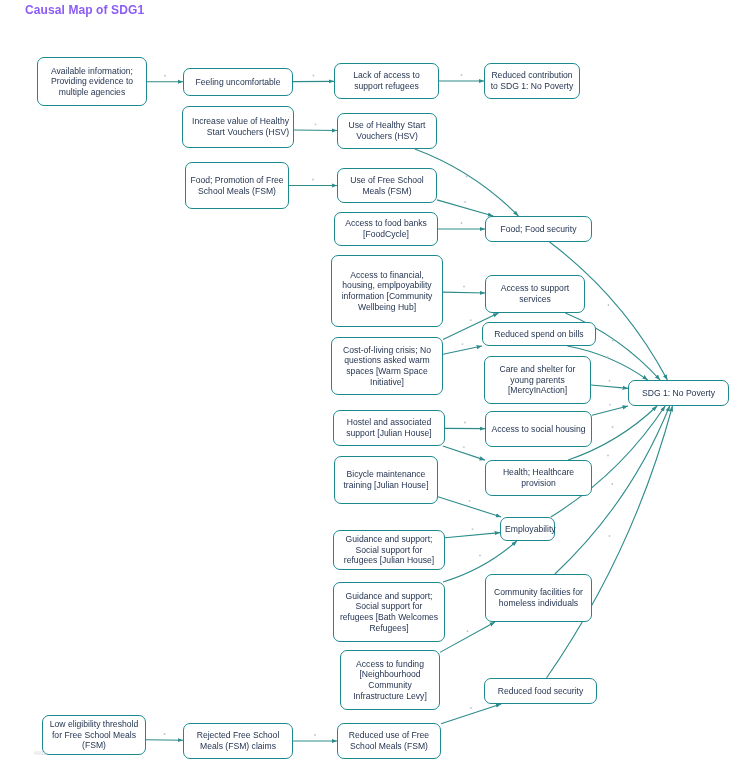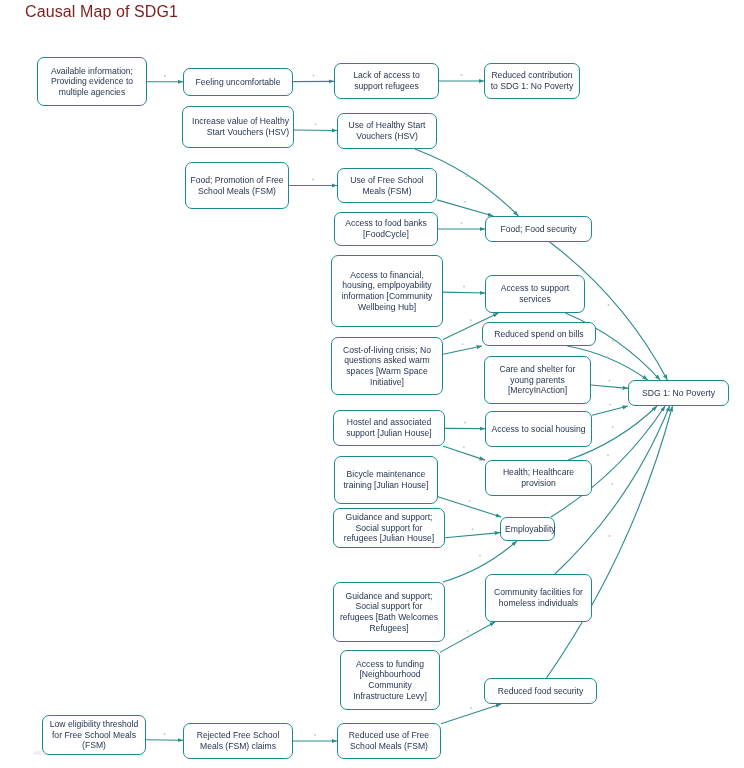--- a/index.html
+++ b/index.html
@@ -8,23 +8,23 @@
     width:744px;height:768px;
     background:#ffffff;
     font-family:"Liberation Sans","DejaVu Sans",sans-serif;
     position:relative;
     overflow:hidden;
     -webkit-font-smoothing:antialiased;
   }
   #page-title{
     position:absolute;
     left:25px; top:3px;
-    font-size:16px;
-    font-weight:400;
-    color:#7f1d1d;
+    font-size:12px;
+    font-weight:700;
+    color:#8b5cf6;
     letter-spacing:0.1px;
     white-space:nowrap;
   }
   #canvas{
     position:absolute;
     left:0; top:0;
     width:744px; height:768px;padding-left:24px;
   }
   #edge-layer{
     position:absolute;
@@ -188,21 +188,21 @@
       </div>
       <div class="node" style="left: 485px; top: 411px; width: 107px; height: 36px;">
         <span>Access to social housing</span>
       </div>
       <div class="node" style="left: 334px; top: 456px; width: 104px; height: 48px;">
         <span>Bicycle maintenance training [Julian House]</span>
       </div>
       <div class="node" style="left: 485px; top: 460px; width: 107px; height: 36px;">
         <span>Health; Healthcare provision</span>
       </div>
-      <div class="node" style="left: 333px; top: 508px; width: 112px; height: 40px;">
+      <div class="node" style="left: 333px; top: 530px; width: 112px; height: 40px;">
         <span>Guidance and support; Social support for refugees [Julian House]</span>
       </div>
       <div class="node" style="left: 500px; top: 517px; width: 55px; height: 24px;">
         <span>Employability</span>
       </div>
       <div class="node" style="left: 333px; top: 582px; width: 112px; height: 60px;">
         <span>Guidance and support; Social support for refugees [Bath Welcomes Refugees]</span>
       </div>
       <div class="node" style="left: 485px; top: 574px; width: 107px; height: 48px;">
         <span>Community facilities for homeless individuals</span>

